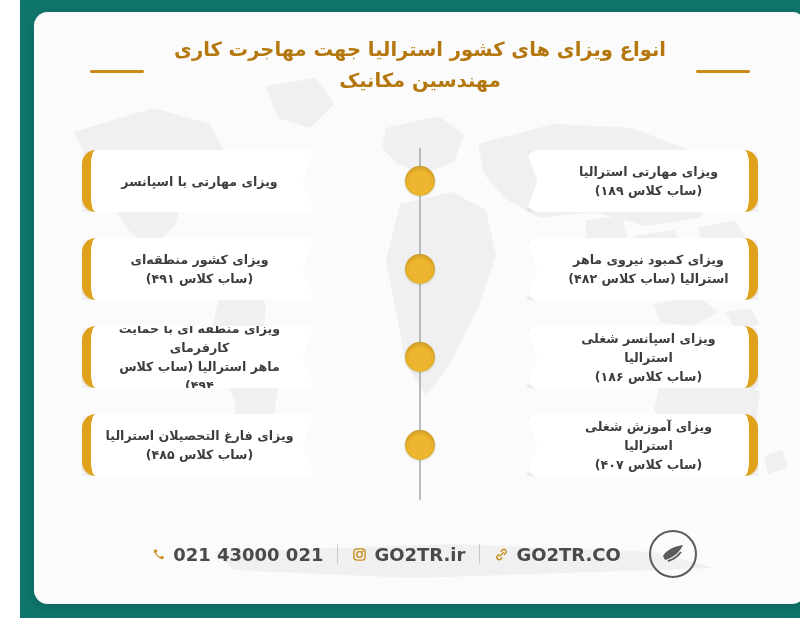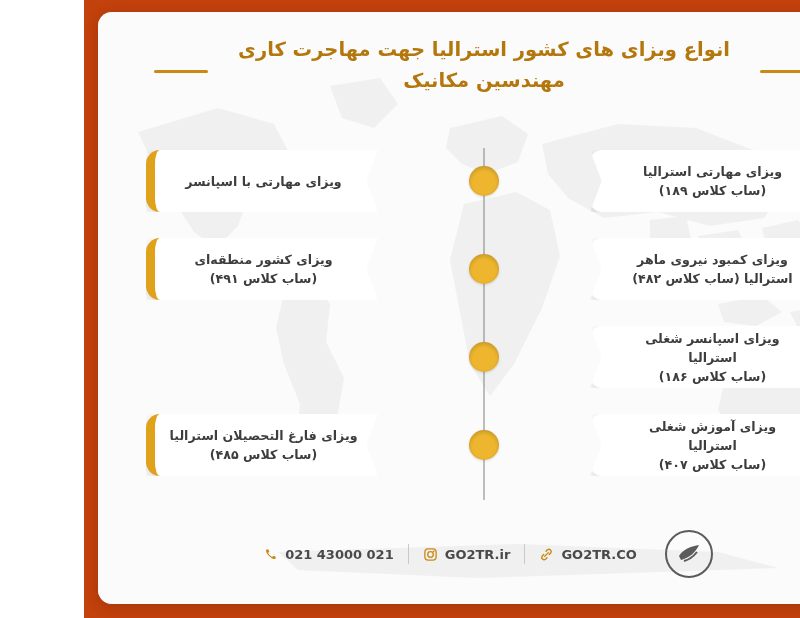--- a/index.html
+++ b/index.html
@@ -7,23 +7,23 @@
     padding: 0;
     background: #ffffff;
     width: 800px;
     height: 618px;
     overflow: hidden;
     font-family: "DejaVu Sans", sans-serif;
   }
 
   #canvas {
     position: relative;
-    width: 716px;
+    width: 780px;
     height: 618px;
-    background: #c2410c;
+    background: #0f766e;
   }
 
   
   .card {
     position: absolute;
     left: 14px;
     top: 12px;
     width: 772px;
     height: 592px;
     background: #fbfbfb;
@@ -168,21 +168,21 @@
     align-items: center;
     justify-content: center;
     margin-left: 14px;
     margin-right: 6px;
   }
   .footer-item {
     display: flex;
     align-items: center;
     gap: 7px;
     color: #4a4a4a;
-    font-size: 13px;
+    font-size: 18px;
     font-weight: bold;
     padding: 0 14px;
     direction: ltr;
   }
   .sep {
     width: 1px;
     height: 20px;
     background: #c9c9c9;
   }
   .fi-icon {
@@ -272,20 +272,26 @@
       </div>
 
       <div class="row">
         <div class="pill right">
           <div class="inner">
             <span>ویزای اسپانسر شغلی استرالیا</span>
             <span class="l2">(ساب کلاس ۱۸۶)</span>
           </div>
         </div>
         <div class="dot"></div>
+        <div class="pill left">
+          <div class="inner">
+            <span>ویزای منطقه ای با حمایت کارفرمای</span>
+            <span class="l2">ماهر استرالیا (ساب کلاس ۴۹۴)</span>
+          </div>
+        </div>
       </div>
 
       <div class="row">
         <div class="pill right">
           <div class="inner">
             <span>ویزای آموزش شغلی استرالیا</span>
             <span class="l2">(ساب کلاس ۴۰۷)</span>
           </div>
         </div>
         <div class="dot"></div>

